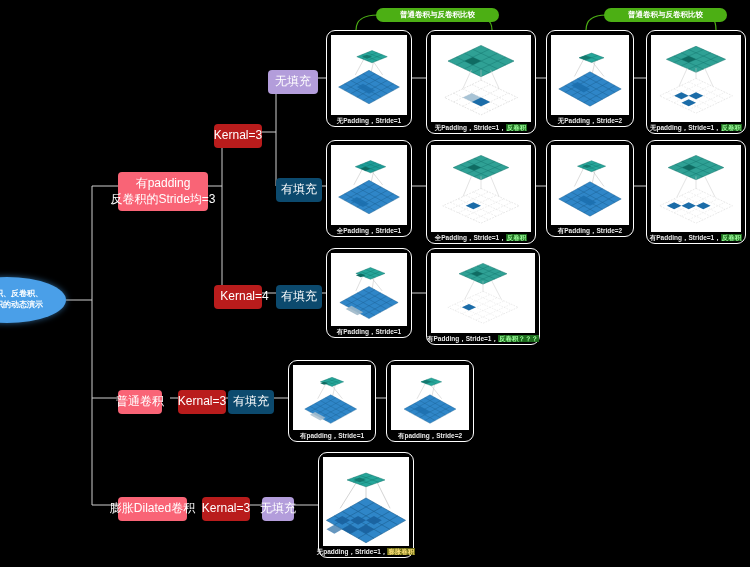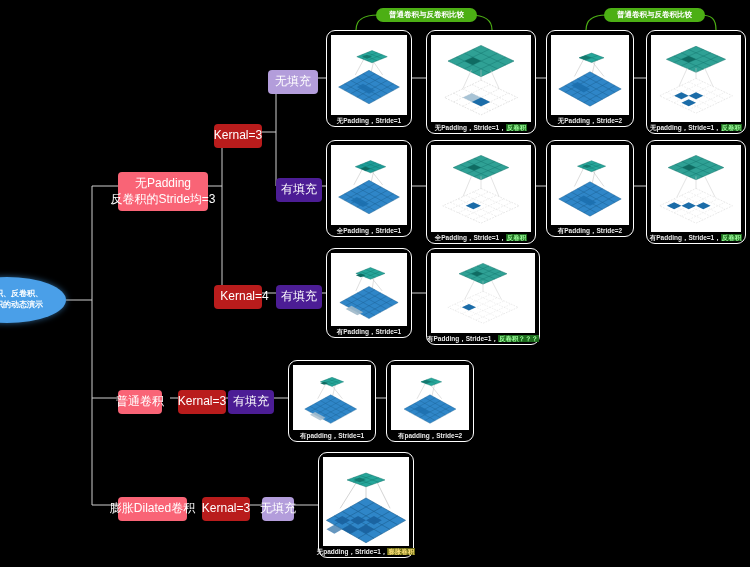--- a/index.html
+++ b/index.html
@@ -21,27 +21,27 @@
   .root span{display:block;}
 
   
   .pill{
     border-radius:4px;padding:4px 7px;font-size:12px;font-weight:normal;
     color:#fff;display:flex;align-items:center;justify-content:center;
     text-align:center;line-height:1.3;
   }
   .pill.pink{background:#f96476;}
   .pill.green{background:#b91c1c;}
-  .pill.purple{background:#4c1d95;}
+  .pill.purple{background:#0c4a6e;}
   .pill.lpurple{background:#b39ddb;color:#fff;}
 
   
   .branch-label{
     background:#4caf14;color:#fff;border-radius:9px;
-    padding:2px 13px;font-size:7.5px;font-weight:bold;
+    padding:2px 24px;font-size:7.5px;font-weight:bold;
   }
 
   
   .card{
     position:absolute;box-sizing:border-box;
     border:1.4px solid #fff;border-radius:9px;
     background:#000;padding:4px 4px 2px 4px;
     display:flex;flex-direction:column;align-items:center;
   }
   .card .viz{background:#fff;width:100%;flex:1 1 auto;position:relative;overflow:hidden;}
@@ -114,21 +114,21 @@
   </svg>
 
   <div class="node root" style="left:-52px;top:277px;">
     <div>
       <span>普通卷积、反卷积、</span>
       <span>膨胀卷积的动态演示</span>
     </div>
   </div>
 
   <div class="node pill pink" style="left:118px;top:172px;width:90px;flex-direction:column;">
-    <span>无Padding</span>
+    <span>有padding</span>
     <span>反卷积的Stride均=3</span>
   </div>
 
   <div class="node pill pink" style="left:118px;top:390px;width:44px;">普通卷积</div>
 
   <div class="node pill pink" style="left:118px;top:497px;width:69px;">膨胀Dilated卷积</div>
 
   <div class="node pill green" style="left:214px;top:124px;width:48px;">Kernal=3</div>
   <div class="node pill green" style="left:214px;top:285px;width:48px;padding-left:20px;">Kernal=4</div>
   <div class="node pill green" style="left:178px;top:390px;width:48px;">Kernal=3</div>

